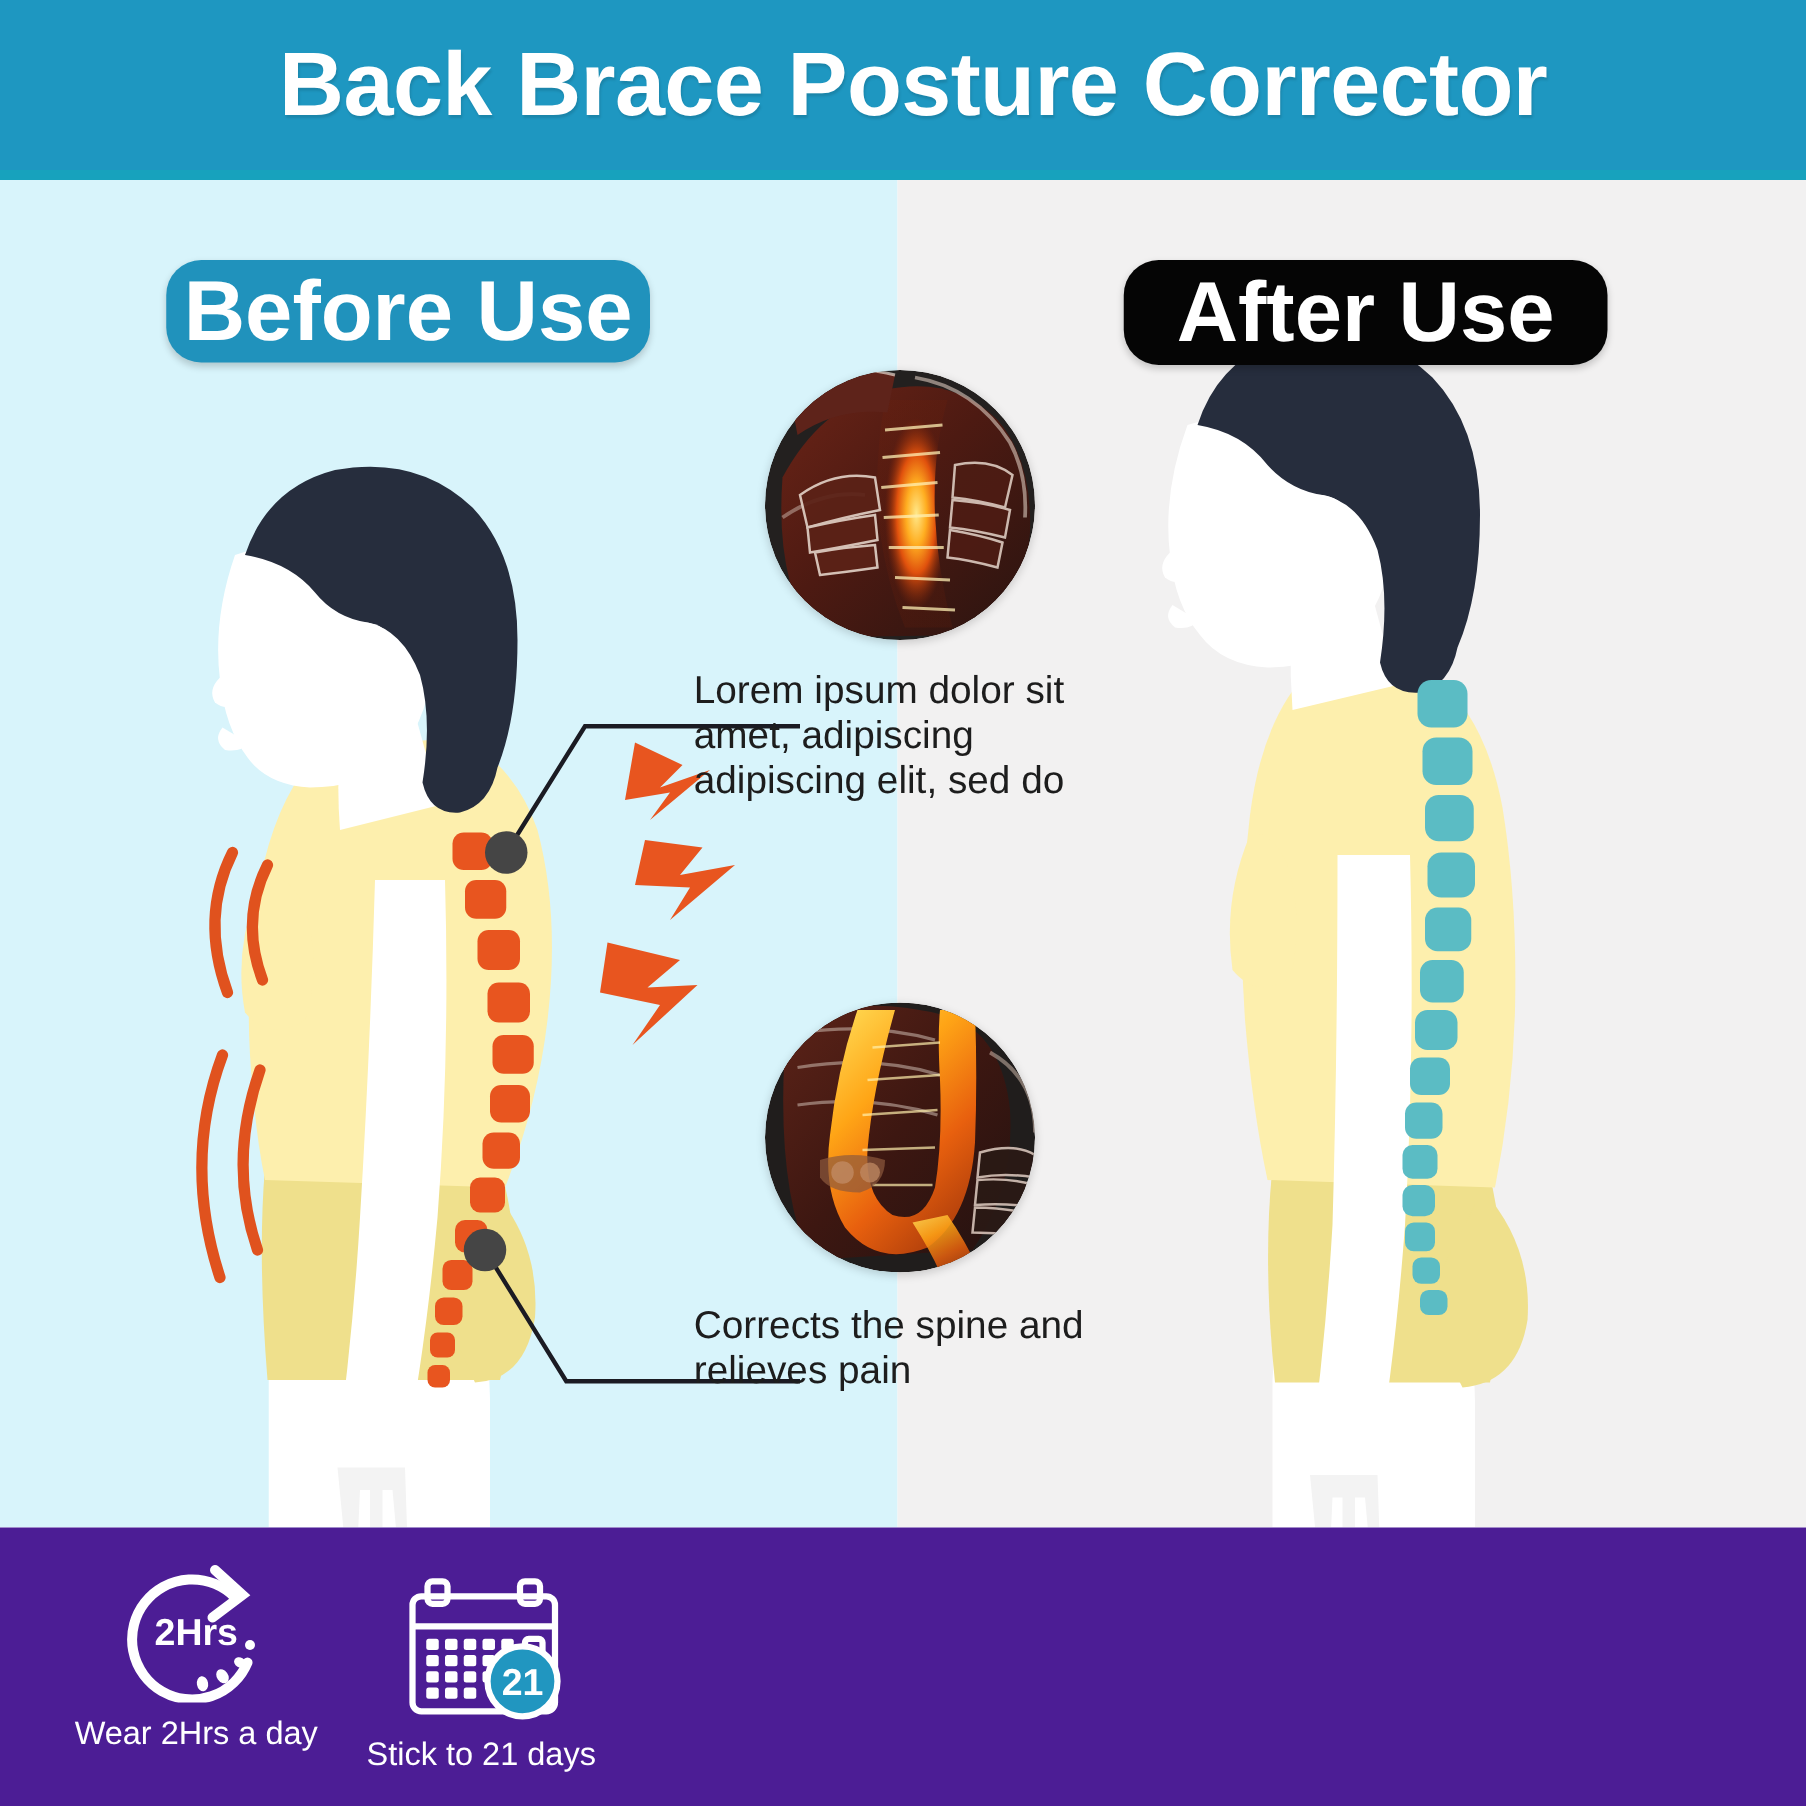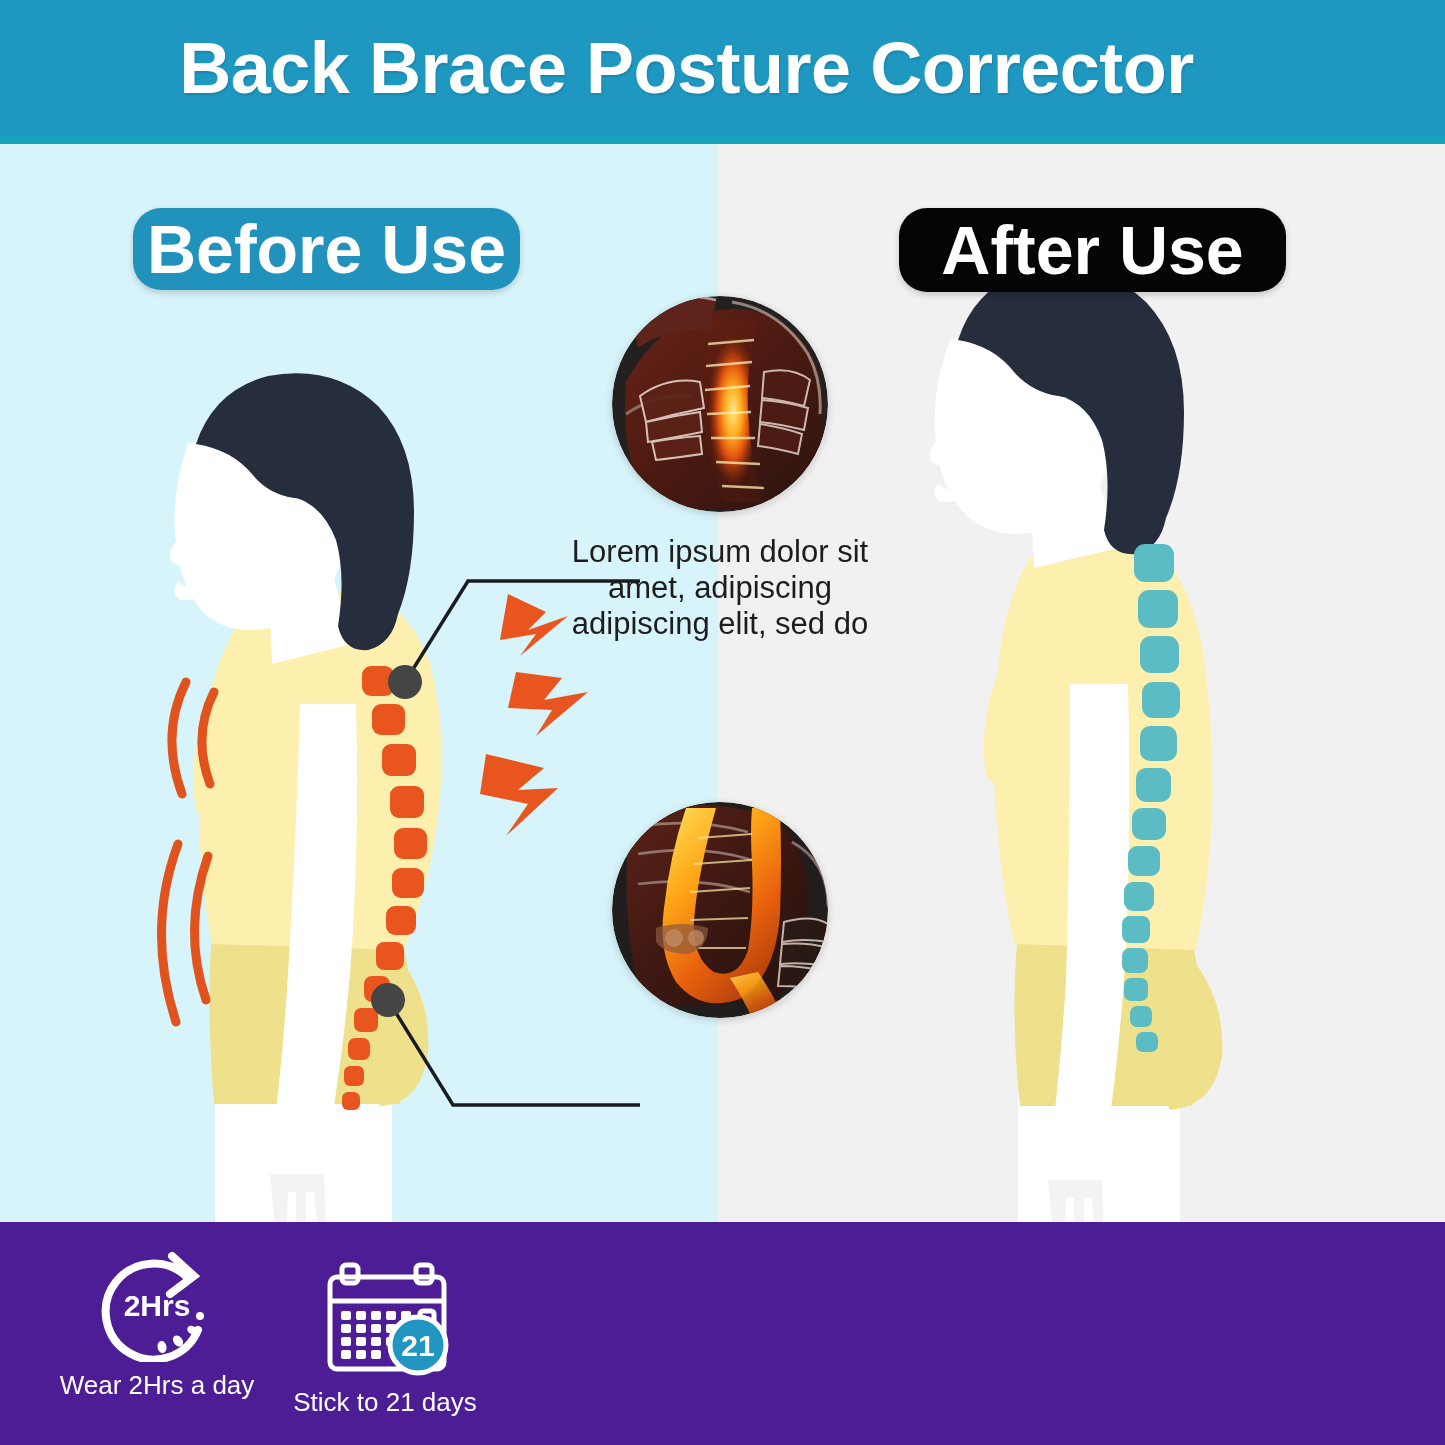--- a/index.html
+++ b/index.html
@@ -17,20 +17,21 @@
   #header-rule{
     position:absolute;left:0;top:136px;width:1445px;height:8px;
     background:#17a2bd;
   }
   #header-title{
     position:absolute;left:0;top:0;width:1373px;height:136px;
     display:flex;align-items:center;justify-content:center;
     color:#ffffff;font-weight:bold;font-size:72px;letter-spacing:-0.5px;
     text-shadow:1px 2px 2px rgba(0,0,0,.12);
     white-space:nowrap;
+    padding-left:44px;
   }
 
   
   #stage{
     position:absolute;left:0;top:144px;width:1445px;height:1078px;overflow:hidden;
   }
   #bg-left{position:absolute;left:0;top:0;width:718px;height:1078px;background:#d8f4fb;}
   #bg-right{position:absolute;left:718px;top:0;width:727px;height:1078px;background:#f2f1f1;}
 
   
@@ -49,21 +50,21 @@
 
   
   .photo-circle{
     position:absolute;border-radius:50%;overflow:hidden;
     box-shadow:0 2px 8px rgba(0,0,0,.18);
   }
   #photo-neck{left:612px;top:152px;width:216px;height:216px;}
   #photo-back{left:612px;top:658px;width:216px;height:216px;}
 
   .caption{
-    position:absolute;text-align:center;color:#1d1d1d;
+    position:absolute;color:#1d1d1d;
     font-size:31px;line-height:36px;width:330px;
   }
   #caption-neck{left:555px;top:390px;}
   #caption-back{left:555px;top:898px;}
 
   
   #footer{
     position:absolute;left:0;top:1222px;width:1445px;height:223px;background:#4c1d95;
   }
   .foot-item{position:absolute;text-align:center;color:#ffffff;}
@@ -386,20 +387,24 @@
             <path d="M172 120 Q200 112 216 122 L216 140 Q192 136 170 140 Z"></path>
             <path d="M170 142 Q196 140 216 146 L216 164 Q192 160 168 162 Z"></path>
             <path d="M168 164 Q192 164 216 170 L216 188 Q190 184 166 184 Z"></path>
           </g>
 
           <path d="M180 40 Q216 60 216 104" stroke="#cbb4a8" stroke-width="3" fill="none" opacity=".55"></path>
         </g>
       </svg>
     </div>
 
+    <div class="caption" id="caption-back">
+      <span class="fl">Corrects the spine and</span>
+      <span class="fl">relieves pain</span>
+    </div>
 
   </div>
 
   <div id="footer">
 
     <div class="foot-item" id="foot-hours">
       <svg width="218" height="118" viewBox="0 0 218 118" xmlns="http://www.w3.org/2000/svg">
         <g fill="none" stroke="#ffffff" stroke-width="8" stroke-linecap="round">
           <path d="M140 34 A48 48 0 1 0 150 86"></path>
           <path d="M124 12 L146 32 L122 50"></path>

